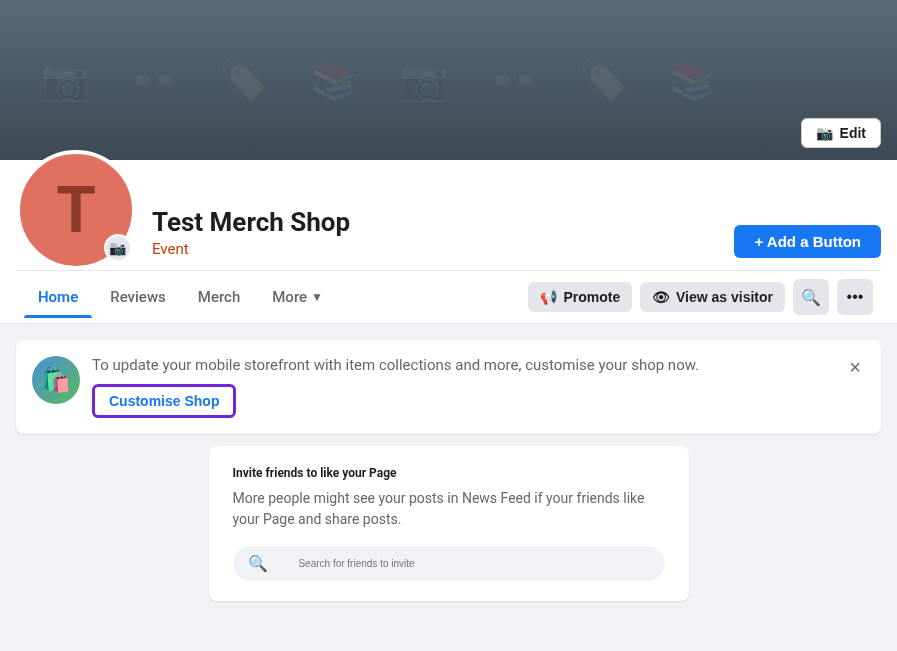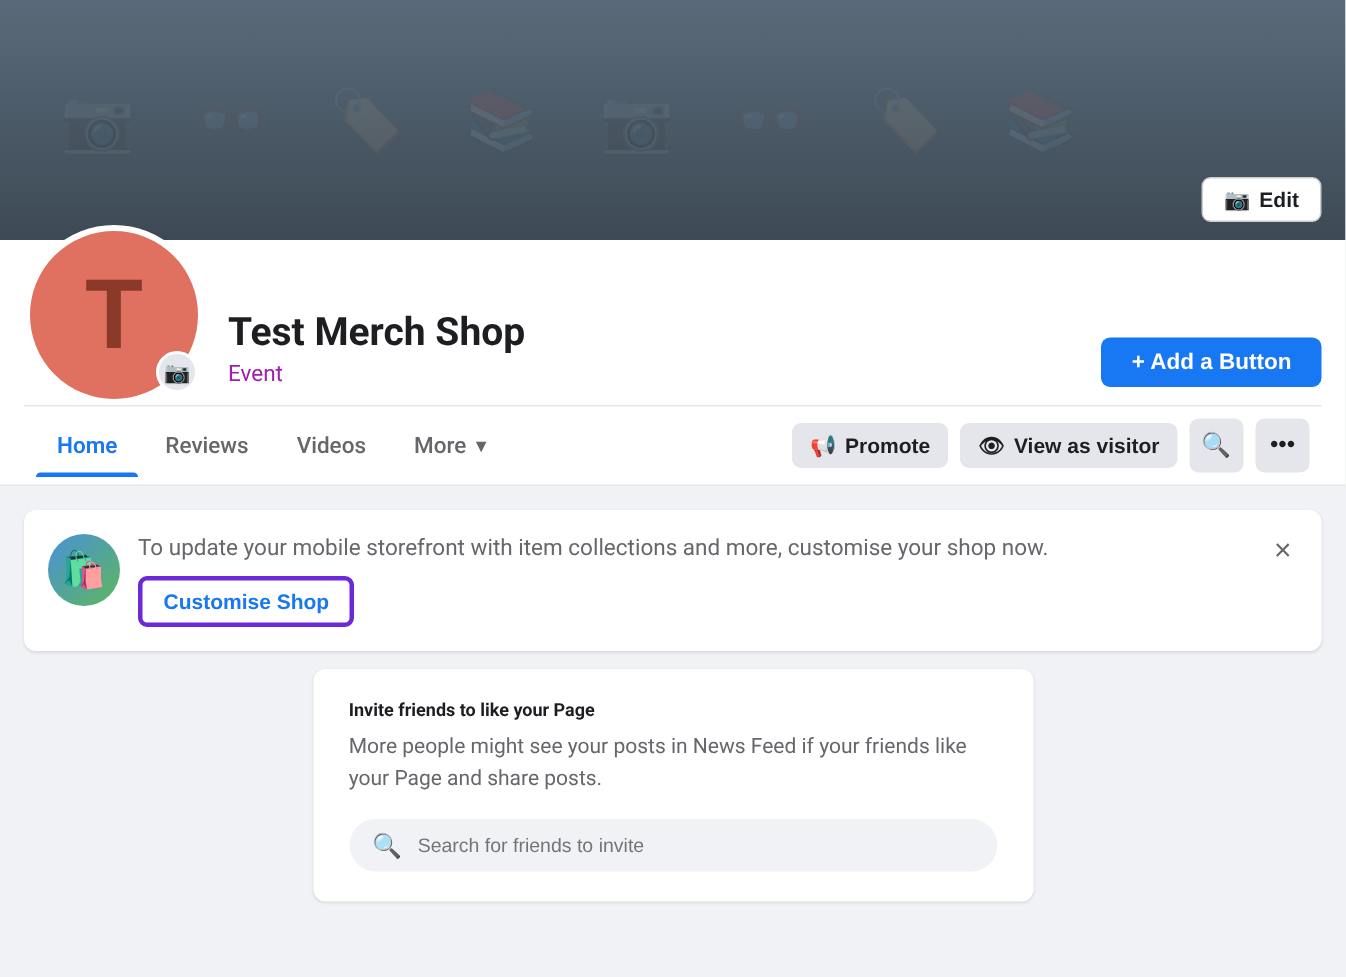--- a/index.html
+++ b/index.html
@@ -91,21 +91,21 @@
       margin-top: 47px;
     }
     .profile-name {
       font-size: 26px;
       font-weight: 700;
       color: #1c1e21;
       line-height: 1.2;
     }
     .profile-type {
       font-size: 15px;
-      color: #a21caf;
+      color: #c2410c;
       margin-top: 2px;
     }
     .profile-actions {
       display: flex;
       align-items: center;
       padding-bottom: 12px;
       margin-left: auto;
     }
     .add-button-btn {
       background: #1877f2;
@@ -289,24 +289,25 @@
       border-radius: 20px;
       padding: 8px 16px;
     }
     .invite-search-icon {
       font-size: 16px;
       color: #65676b;
     }
     .invite-search-input {
       border: none;
       background: transparent;
-      font-size: 13px;
+      font-size: 10px;
       color: #1c1e21;
       outline: none;
       flex: 1;
+      margin-left: 20px;
     }
   </style>
 </head>
 <body>
 
 <div class="cover-photo">
   <div class="cover-pattern">
     <span style="font-size:40px;opacity:0.3">📷</span>
     <span style="font-size:40px;opacity:0.3">👓</span>
     <span style="font-size:40px;opacity:0.3">🏷️</span>
@@ -344,21 +345,21 @@
   </div>
 
   <div class="nav-tabs">
     <div class="tab-item active">
       <span>Home</span>
     </div>
     <div class="tab-item">
       <span>Reviews</span>
     </div>
     <div class="tab-item">
-      <span>Videos</span>
+      <span>Merch</span>
     </div>
     <div class="tab-item more">
       <span>More</span>
       <span style="font-size:12px;">▼</span>
     </div>
     <div class="tab-spacer"></div>
     <div class="nav-actions">
       <button class="nav-action-btn">
         <span>📢</span>
         <span>Promote</span>

